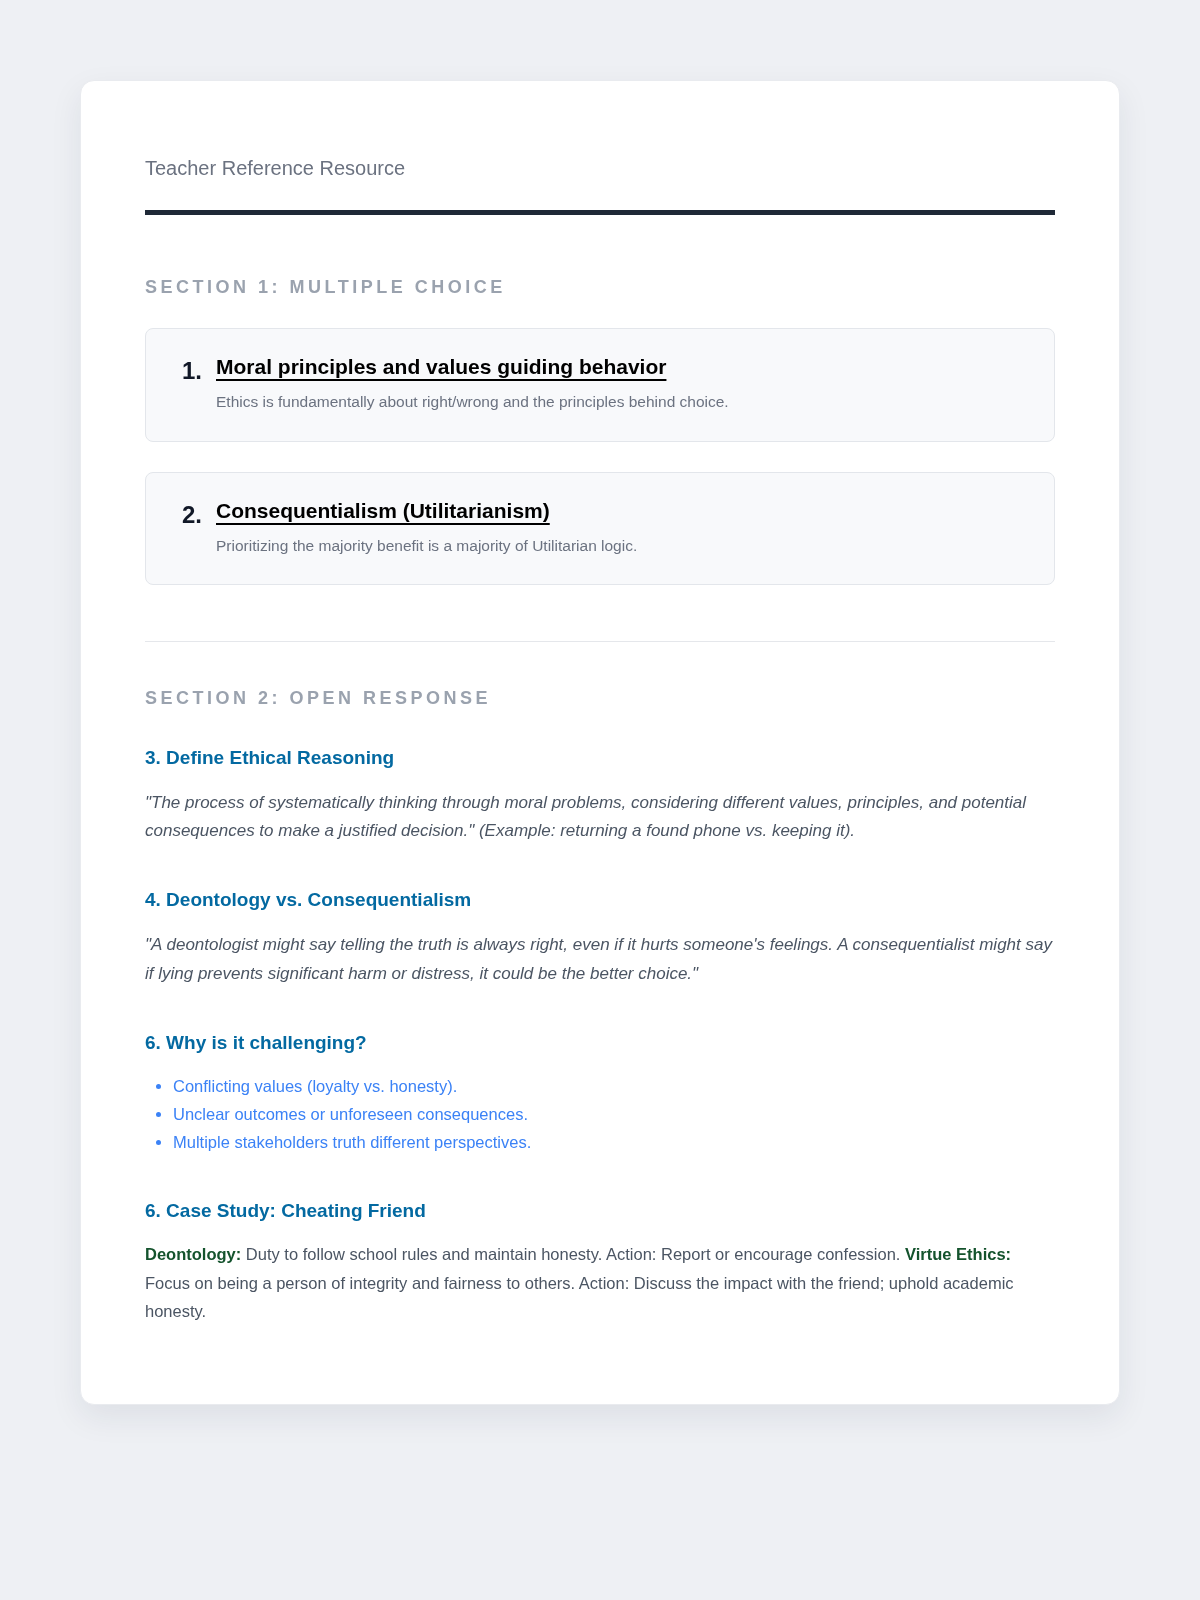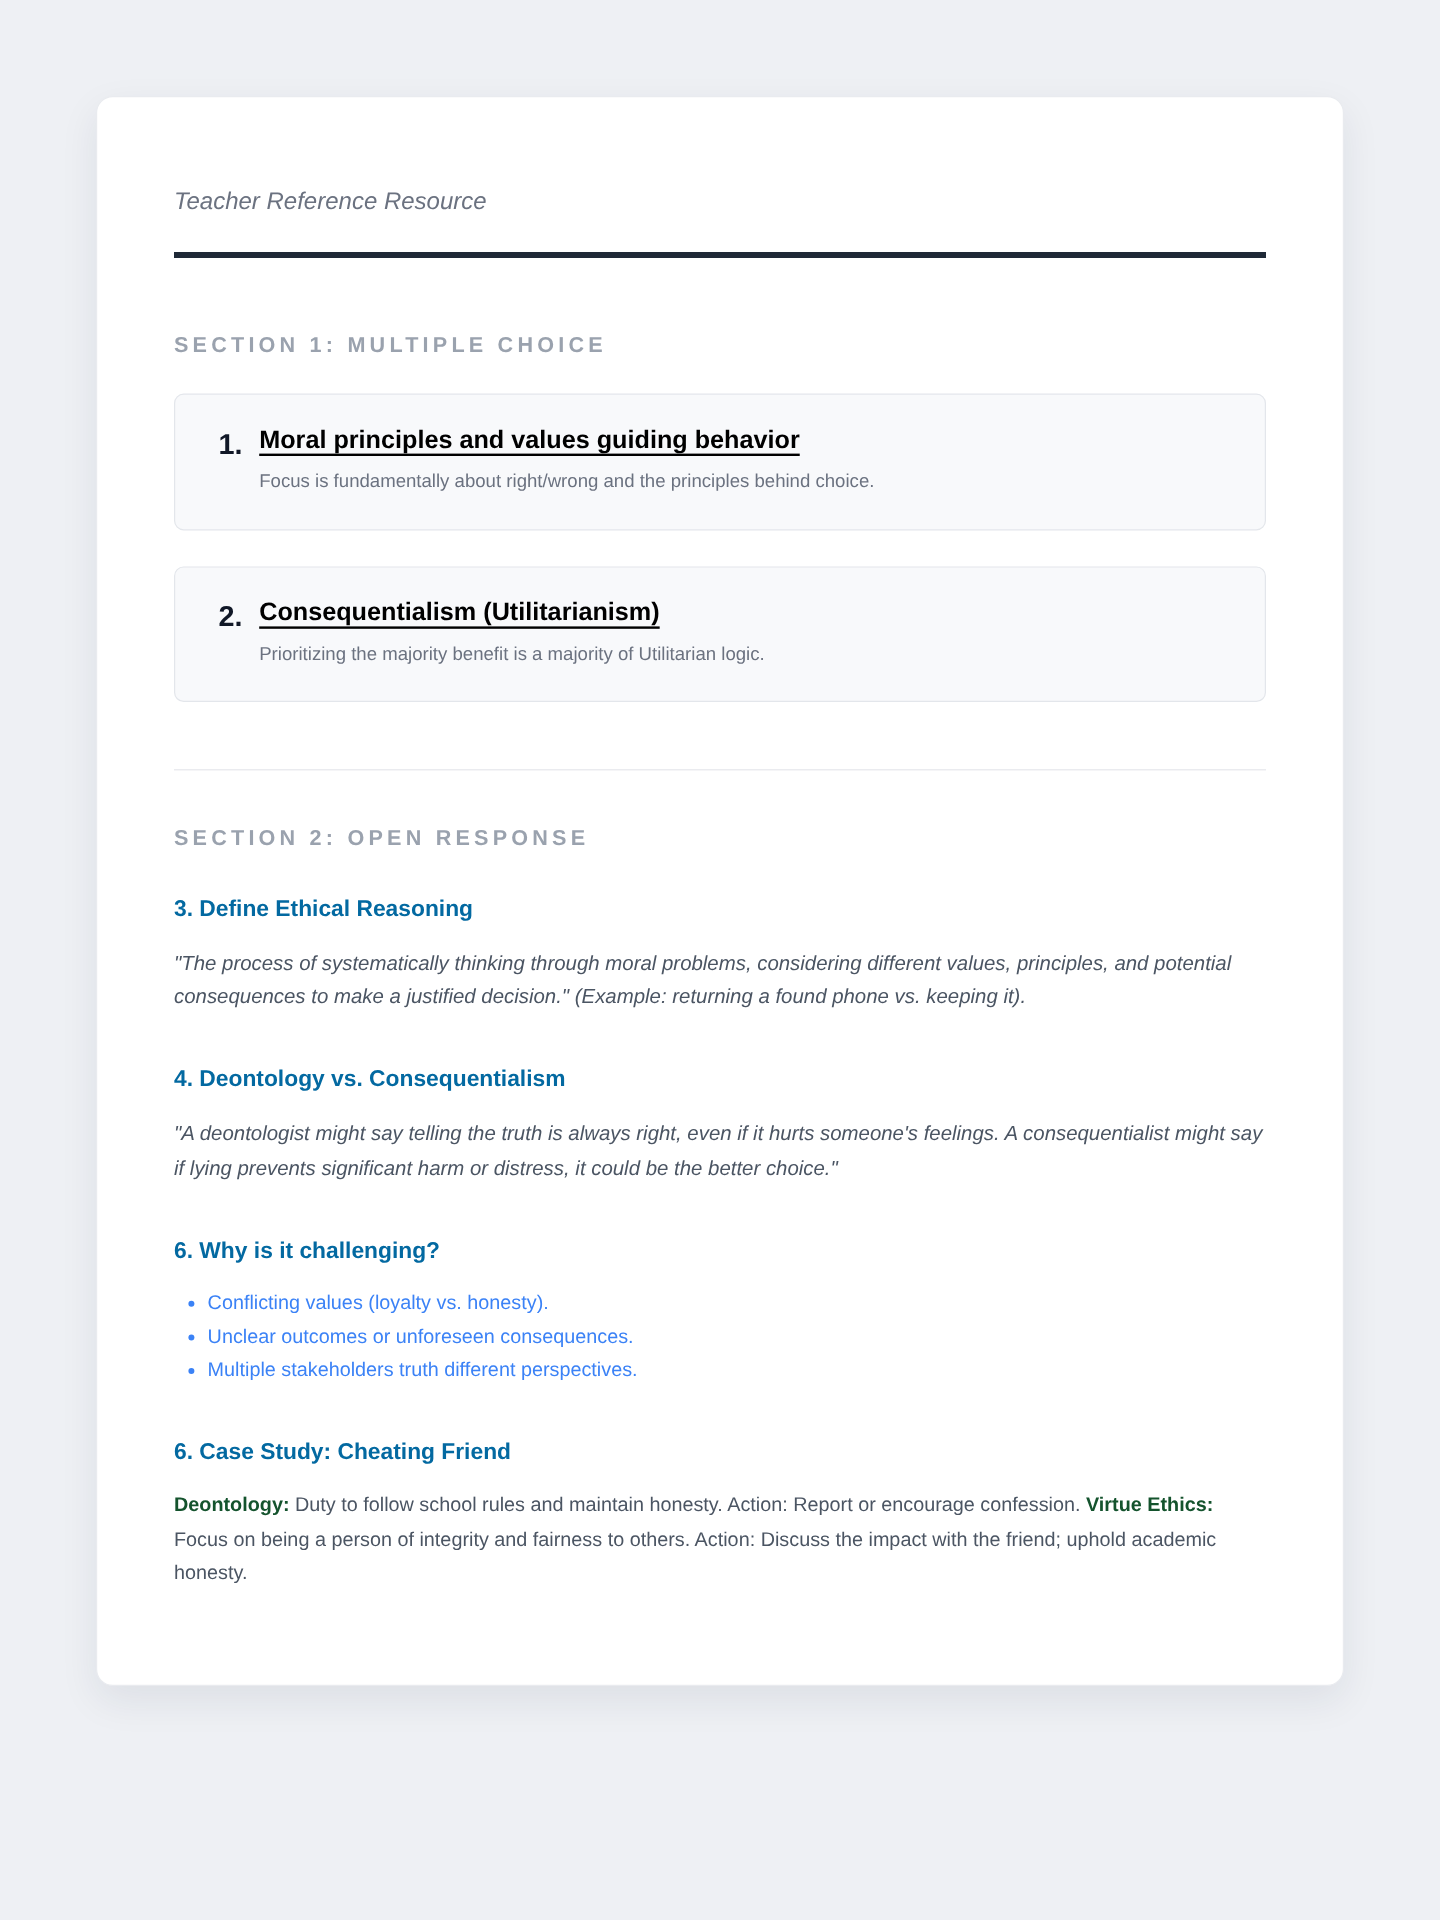--- a/index.html
+++ b/index.html
@@ -25,21 +25,20 @@
     font-size: 37px;
     font-weight: 800;
     letter-spacing: 0.5px;
     color: #1b2532;
     text-transform: uppercase;
   }
 
   .doc-subtitle {
     margin-top: 10px;
     font-size: 20px;
-    font-style: italic;
     color: #6b7280;
   }
 
   .title-rule {
     height: 5px;
     background: #1f2937;
     border: none;
     margin: 30px 0 0 0;
   }
 
@@ -149,21 +148,21 @@
   <div class="doc-subtitle">Teacher Reference Resource</div>
   <hr class="title-rule">
 
   <div class="section-1">
     <div class="section-heading">SECTION 1: MULTIPLE CHOICE</div>
 
     <div class="answer-card">
       <div class="answer-number">1.</div>
       <div class="answer-body">
         <a class="answer-link">Moral principles and values guiding behavior</a>
-        <div class="answer-explanation">Focus is fundamentally about right/wrong and the principles behind choice.</div>
+        <div class="answer-explanation">Ethics is fundamentally about right/wrong and the principles behind choice.</div>
       </div>
     </div>
 
     <div class="answer-card">
       <div class="answer-number">2.</div>
       <div class="answer-body">
         <a class="answer-link">Consequentialism (Utilitarianism)</a>
         <div class="answer-explanation">Prioritizing the majority benefit is a majority of Utilitarian logic.</div>
       </div>
     </div>

